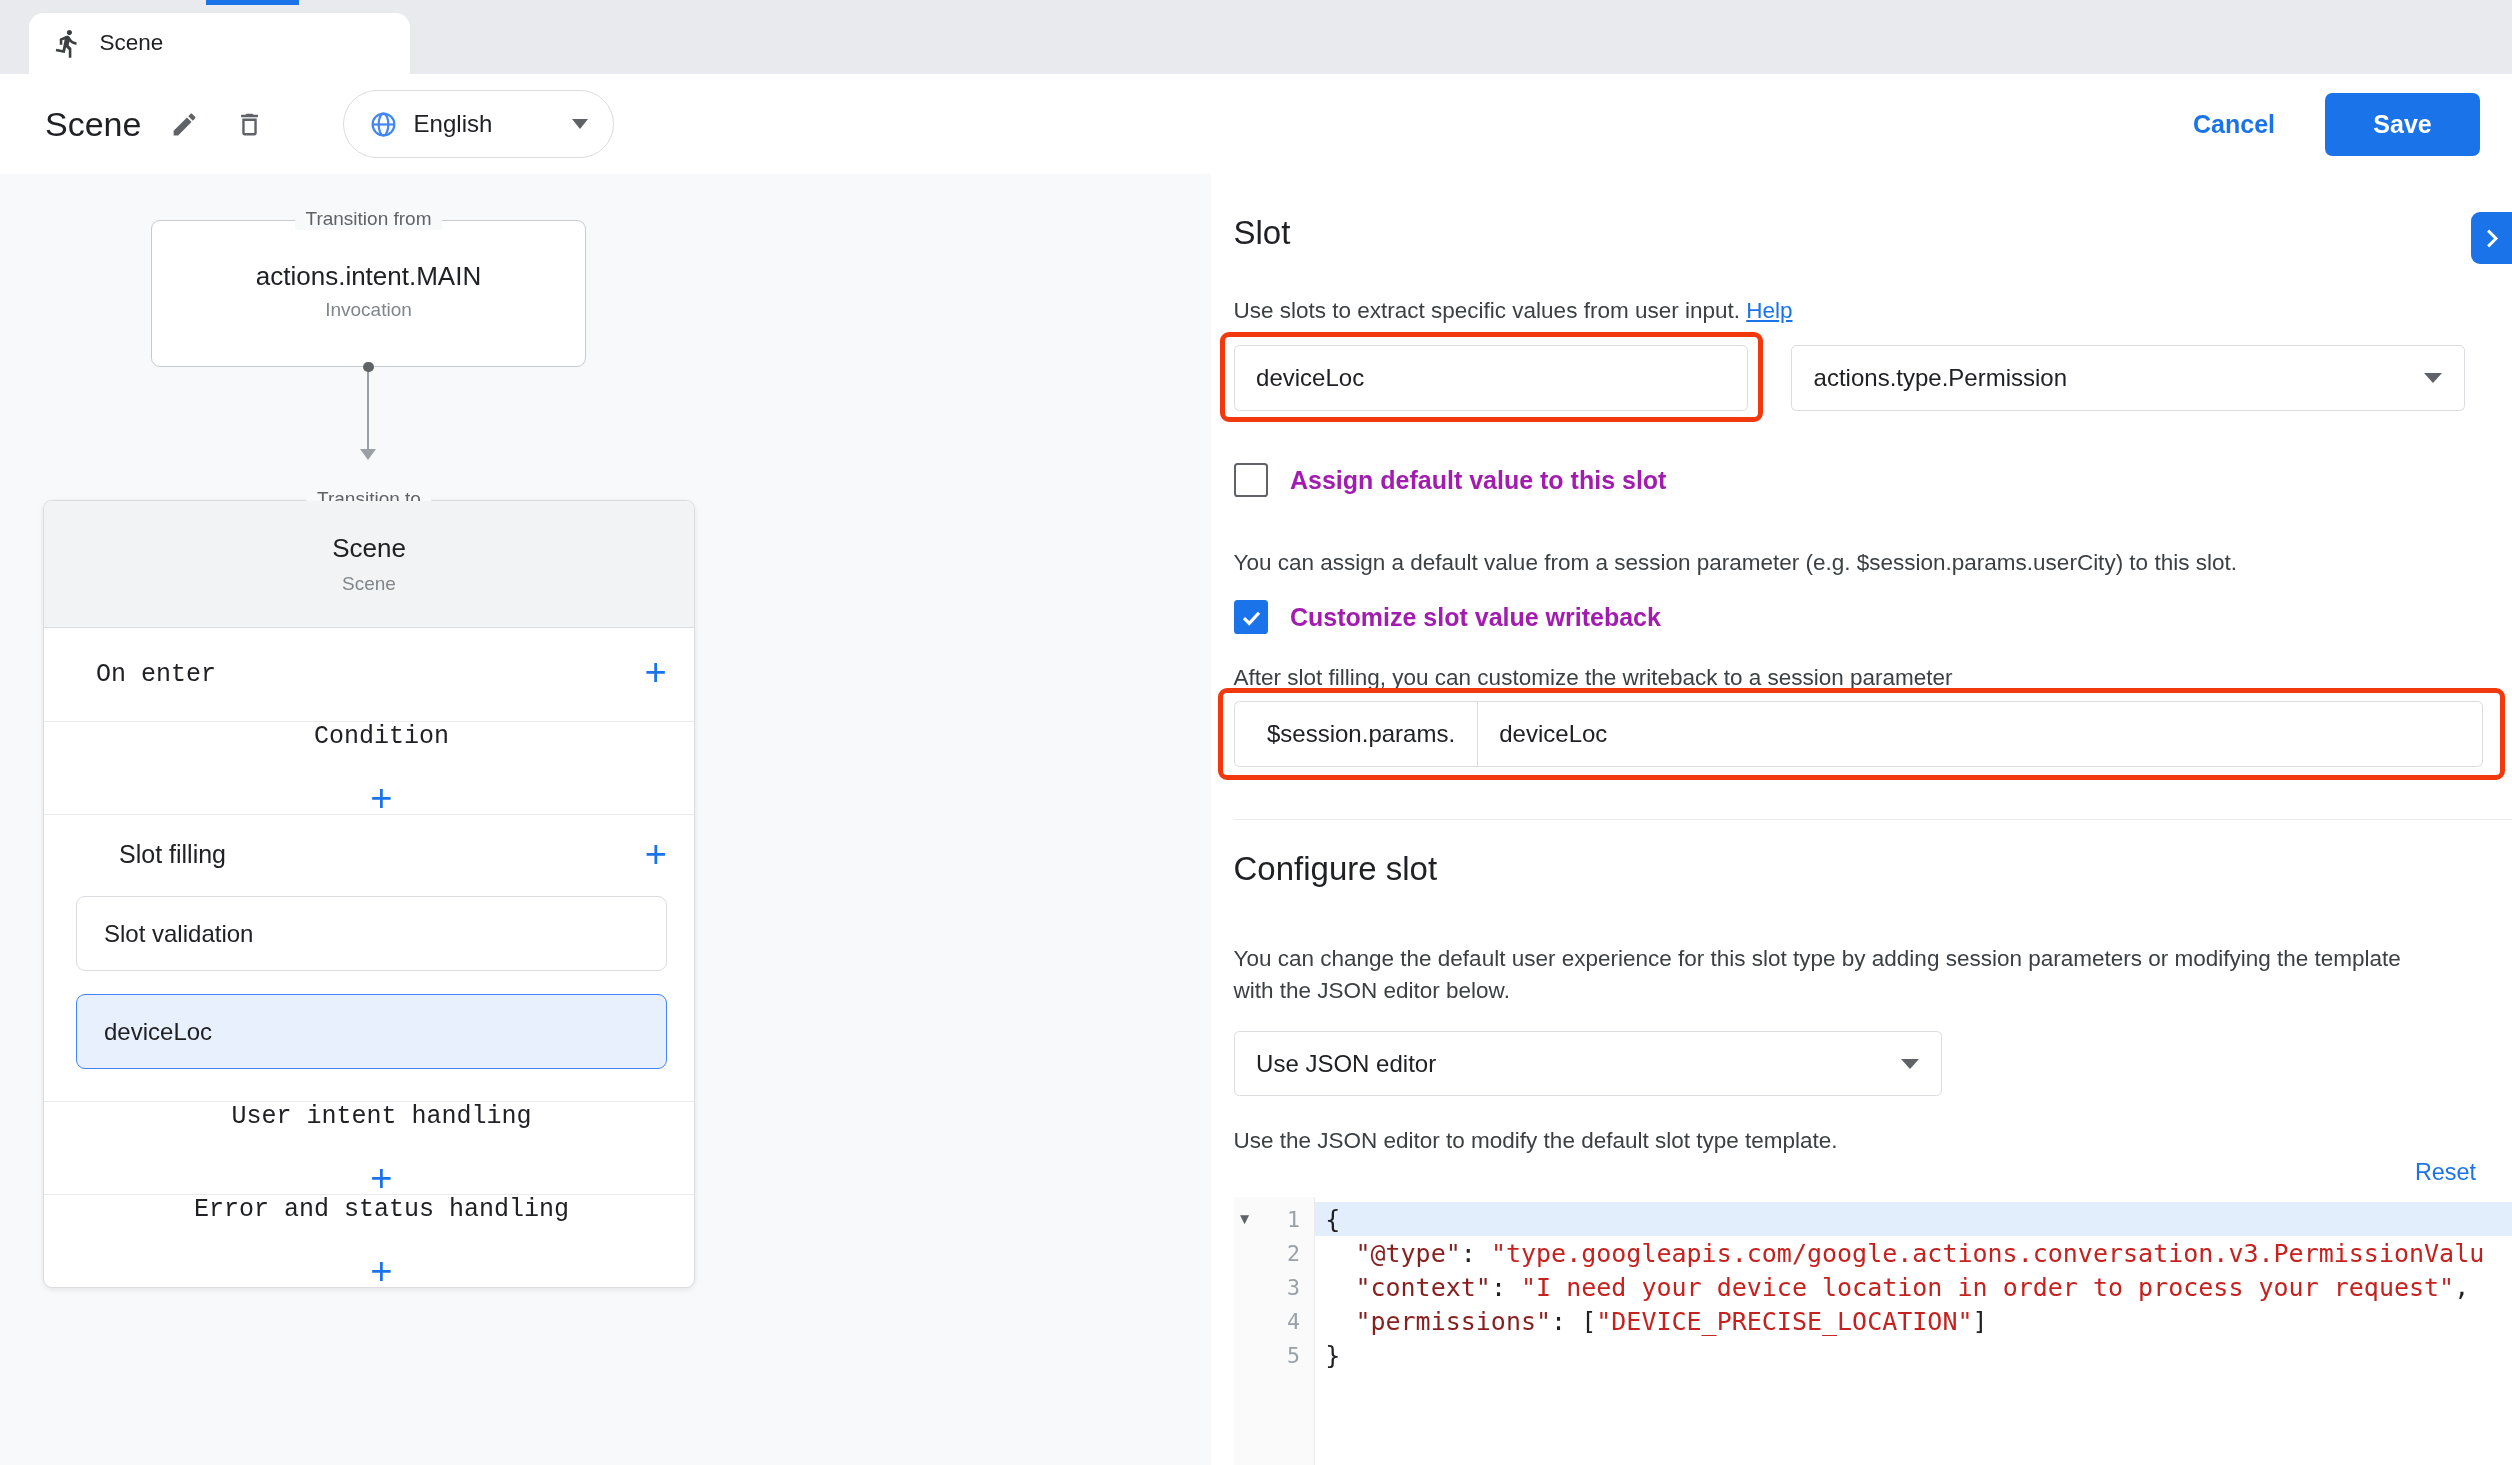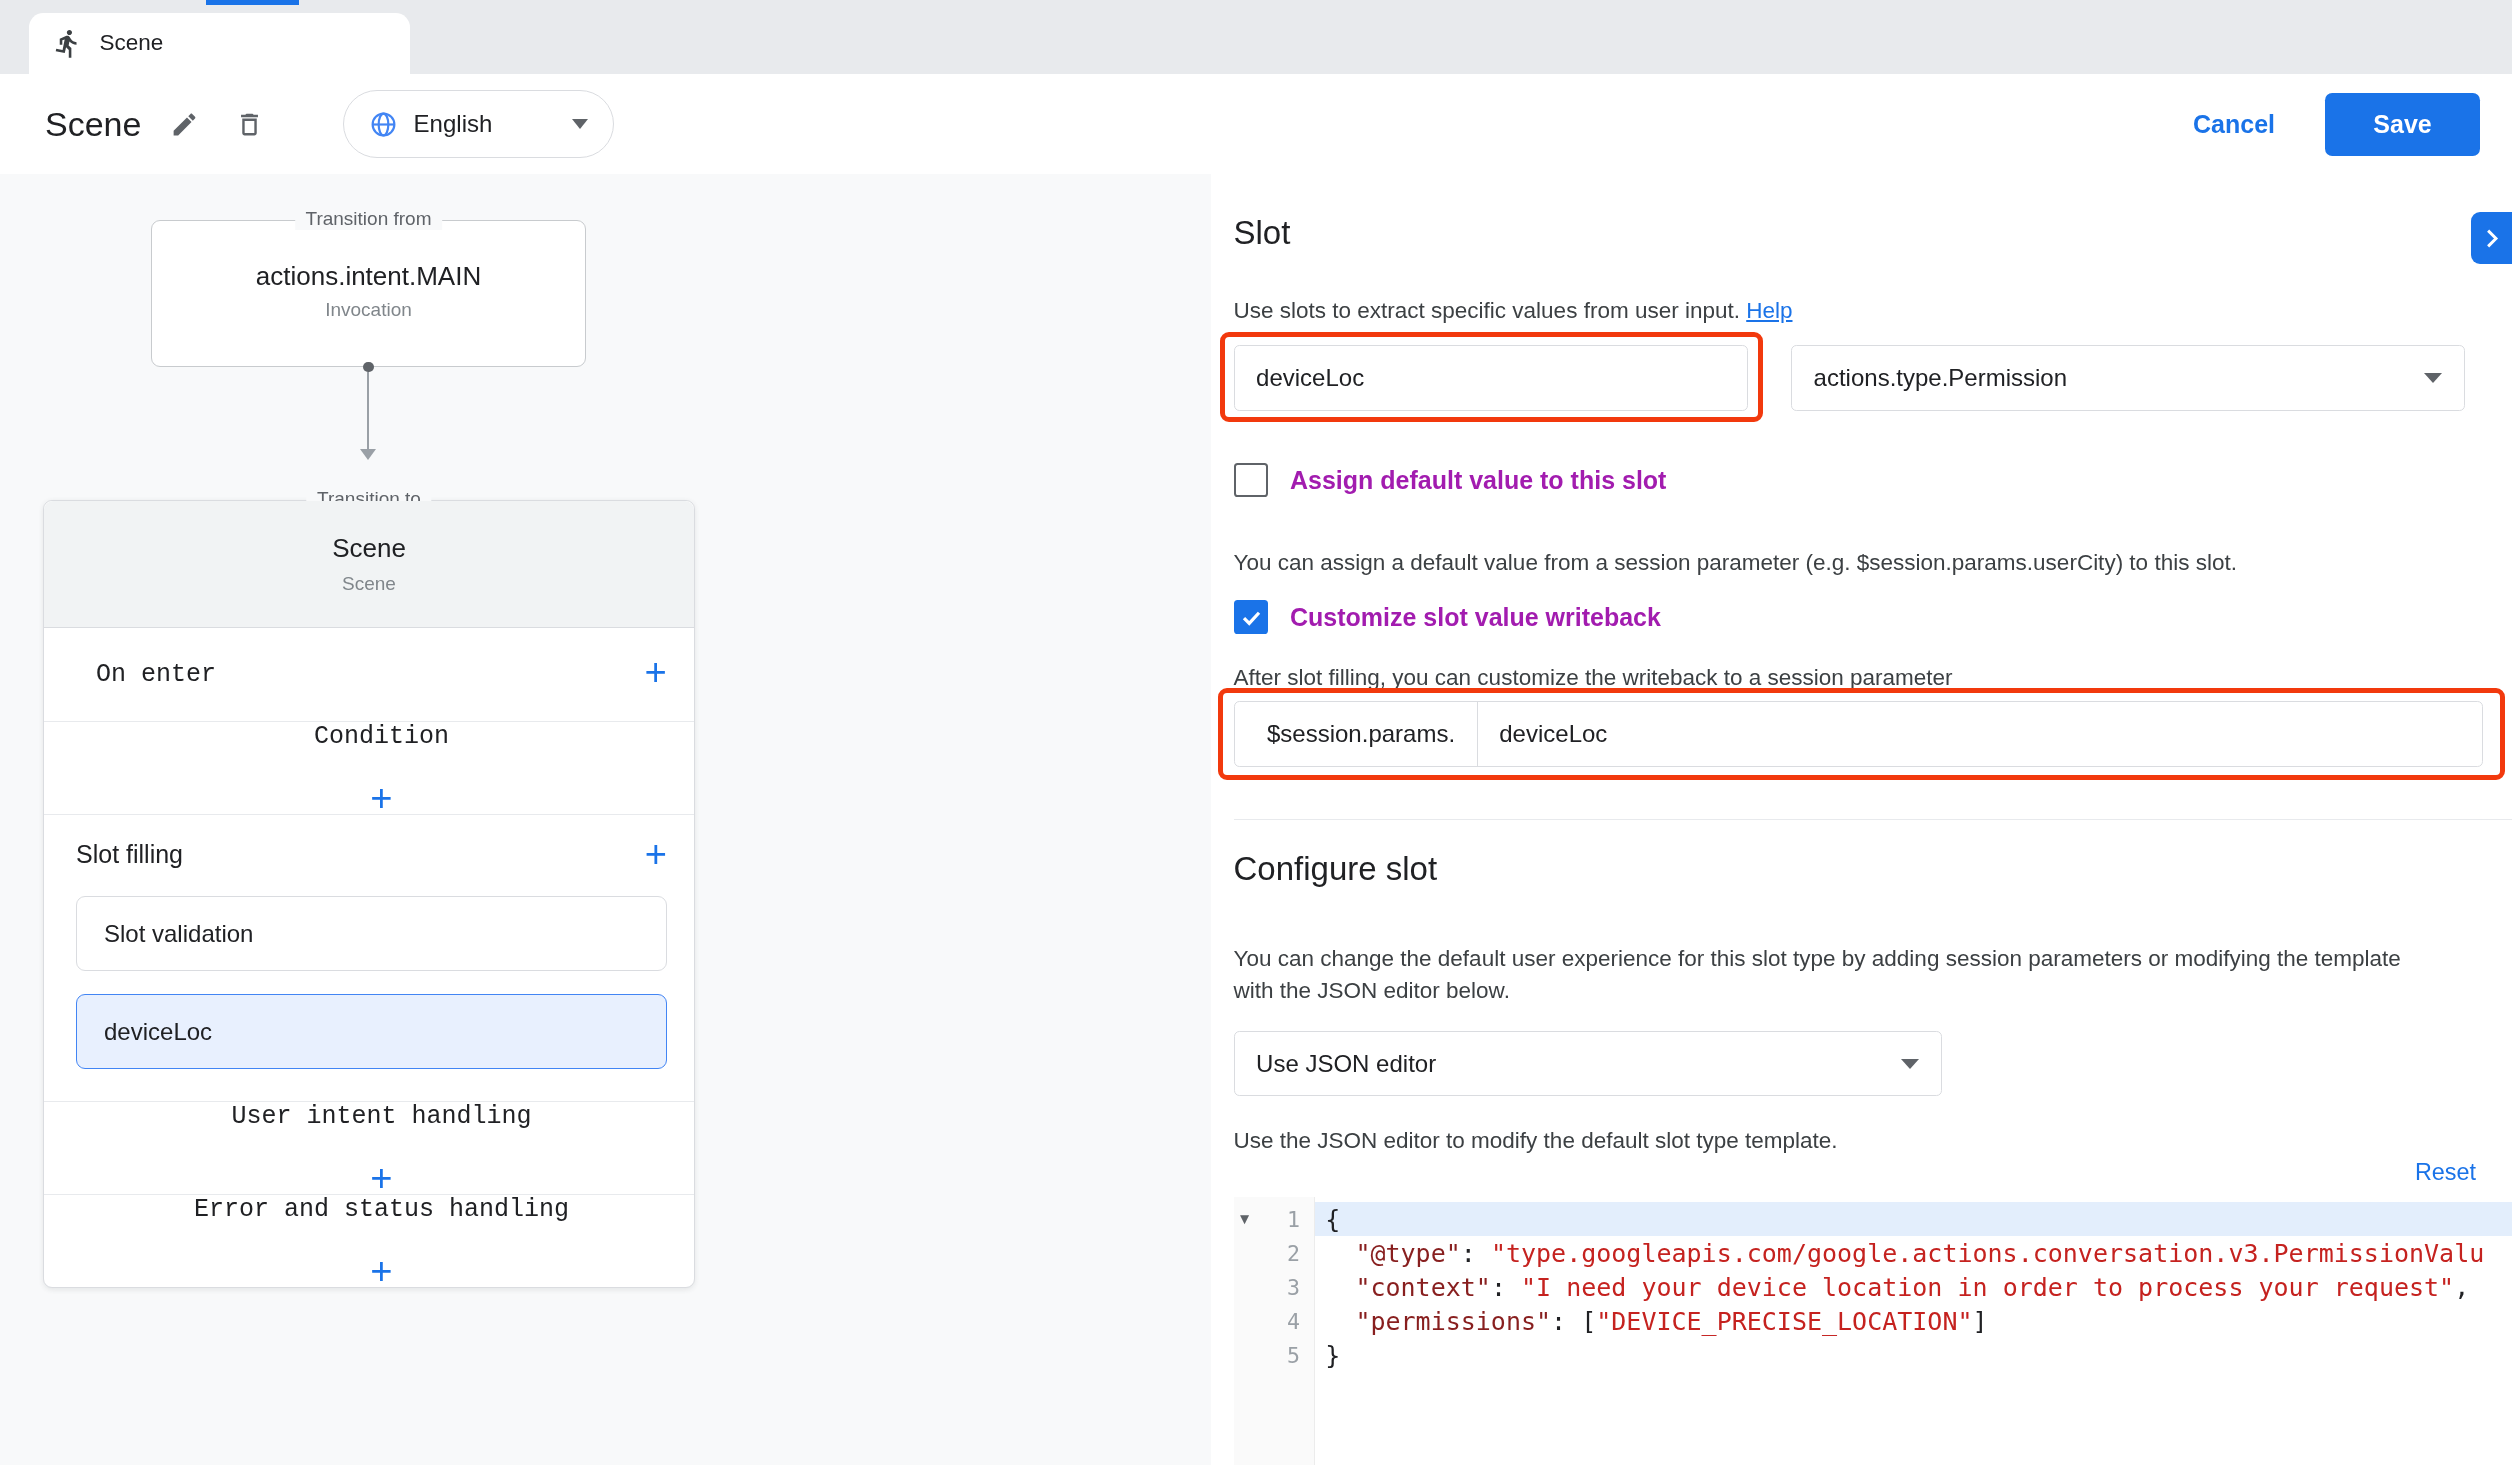--- a/index.html
+++ b/index.html
@@ -50,21 +50,21 @@
                 border:0.9px solid #dadce0; border-radius:9px; box-shadow:0 1.8px 5.4px rgba(60,64,67,.10); }
   .card-head { background:#f1f3f4; border-bottom:0.9px solid #dadce0; border-radius:9px 9px 0 0;
                height:127px; text-align:center; padding-top:32px; position:relative; }
   .card-head-title { font-size:26px; color:#202124; }
   .card-head-sub { font-size:19px; color:#80868b; margin-top:9px; }
   .sec + .sec { border-top:0.9px solid #e8eaed;flex-direction:column; }
   .card-row { display:flex; align-items:center; height:93px; padding:0 27px 0 52px; cursor:pointer;font-family:Liberation Mono, monospace; }
   .row-label { flex:1; font-size:25px; color:#202124; }
   .plus { font-size:38px; color:var(--accent,#1a73e8); line-height:27px; cursor:pointer; }
   .slot-section { padding:25px 27px 32px 32px; }
-  .sec-head { display:flex; align-items:center; }
+  .sec-head { display:flex; align-items:center;margin-left:43px; }
   .slot-btn { display:block; width:100%; height:75px; margin-top:27px; border:0.9px solid #dadce0;
               border-radius:9px; background:#fff; text-align:left; padding-left:27px; font-size:24px;
               color:#202124; cursor:pointer; font-family:"Liberation Sans",sans-serif; }
   .slot-btn.selected { margin-top:23.4px; background:var(--selected-bg,#e8f0fe);
               border:1.8px solid var(--selected-border,#4285f4); }
 
   
   .right-panel { position:absolute; left:1211px; top:174px; right:0; bottom:0; background:#fff; }
   .abs { position:absolute; }
   .h1 { font-size:33px; color:#202124; }

